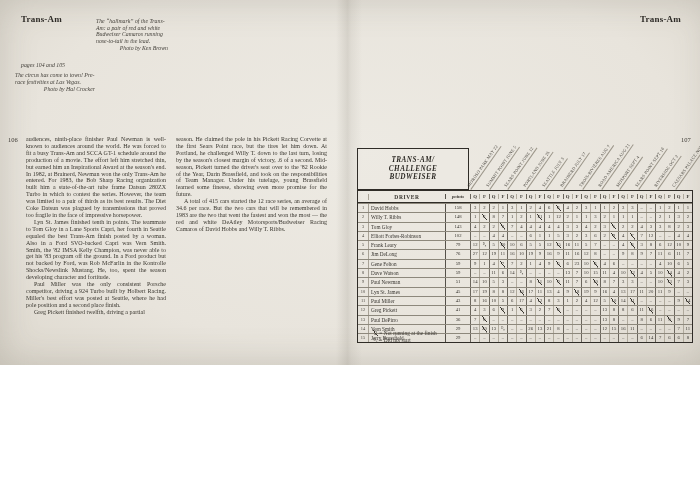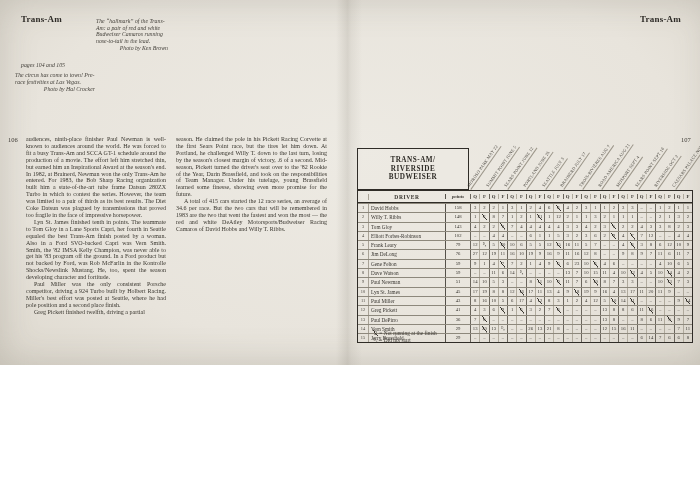--- a/index.html
+++ b/index.html
@@ -30,21 +30,21 @@
   .rtable{position:absolute;left:357px;top:128px;width:336px;}
   .diag-zone{position:relative;height:62px;width:336px;}
   .diag{position:absolute;bottom:0;transform-origin:0 100%;transform:rotate(-55deg);
     font-size:4.3px;letter-spacing:.2px;white-space:nowrap;line-height:1;color:#46433c;
     border-bottom:.5px solid #9c968a;padding:0 2px .5px 1px;}
   .diag:nth-child(1){left:114px}.diag:nth-child(2){left:133px}.diag:nth-child(3){left:151px}
   .diag:nth-child(4){left:170px}.diag:nth-child(5){left:189px}.diag:nth-child(6){left:207px}
   .diag:nth-child(7){left:226px}.diag:nth-child(8){left:245px}.diag:nth-child(9){left:263px}
   .diag:nth-child(10){left:282px}.diag:nth-child(11){left:301px}.diag:nth-child(12){left:319px}
   .title-box{position:absolute;left:0;bottom:0;width:110px;height:40px;border:1.2px solid #2f2c27;
-    display:flex;flex-direction:column;justify-content:center;align-items:center;background:rgba(237,234,227,.6);}
+    display:flex;flex-direction:column;justify-content:center;align-items:center;background:rgba(237,234,227,.6);font-style:italic;}
   .title-line{font-weight:bold;font-size:7.2px;letter-spacing:.5px;line-height:8.6px;text-align:center;color:#2e2b26;}
   .race-grid{border:1px solid #2f2c27;width:334px;}
   .grid-head,.row{display:grid;grid-template-columns:10px 77px 25px repeat(24,1fr);align-items:center;}
   .grid-head{height:11px;border-bottom:1px solid #2f2c27;}
   .grid-head span,.row span{display:block;text-align:center;overflow:hidden;white-space:nowrap;}
   .drv-h{font-weight:bold;font-size:5.5px;letter-spacing:.6px;}
   .pts-h{font-style:italic;font-weight:bold;font-size:4.9px;}
   .qf-h{font-weight:bold;font-size:4.8px;}
   .cells{display:contents;}
   .row{height:8.3px;border-top:.55px solid #8d887c;}
@@ -128,21 +128,21 @@
         <span class="diag">SEATTLE JULY 3</span>
         <span class="diag">BRAINERD JULY 17</span>
         <span class="diag">TROIS-RIVIÈRES AUG 7</span>
         <span class="diag">ROAD AMERICA AUG 21</span>
         <span class="diag">MOSPORT SEPT 4</span>
         <span class="diag">SEARS POINT SEPT 18</span>
         <span class="diag">RIVERSIDE OCT 2</span>
         <span class="diag">CAESARS PALACE NOV 6</span>
       <div class="title-box">
         <div class="title-line">TRANS-AM/</div>
-          <div class="title-line">RIVERSIDE</div>
+          <div class="title-line">CHALLENGE</div>
           <div class="title-line">BUDWEISER</div>
       </div>
     </div>
     <div class="race-grid">
       <div class="grid-head">
         <span class="num-h"></span>
         <span class="drv-h">DRIVER</span>
         <span class="pts-h pts">points</span>
         <div class="cells">
           <span class="qf-h">Q</span><span class="qf-h">F</span><span class="qf-h">Q</span><span class="qf-h">F</span><span class="qf-h">Q</span><span class="qf-h">F</span><span class="qf-h">Q</span><span class="qf-h">F</span><span class="qf-h">Q</span><span class="qf-h">F</span><span class="qf-h">Q</span><span class="qf-h">F</span><span class="qf-h">Q</span><span class="qf-h">F</span><span class="qf-h">Q</span><span class="qf-h">F</span><span class="qf-h">Q</span><span class="qf-h">F</span><span class="qf-h">Q</span><span class="qf-h">F</span><span class="qf-h">Q</span><span class="qf-h">F</span><span class="qf-h">Q</span><span class="qf-h">F</span>

